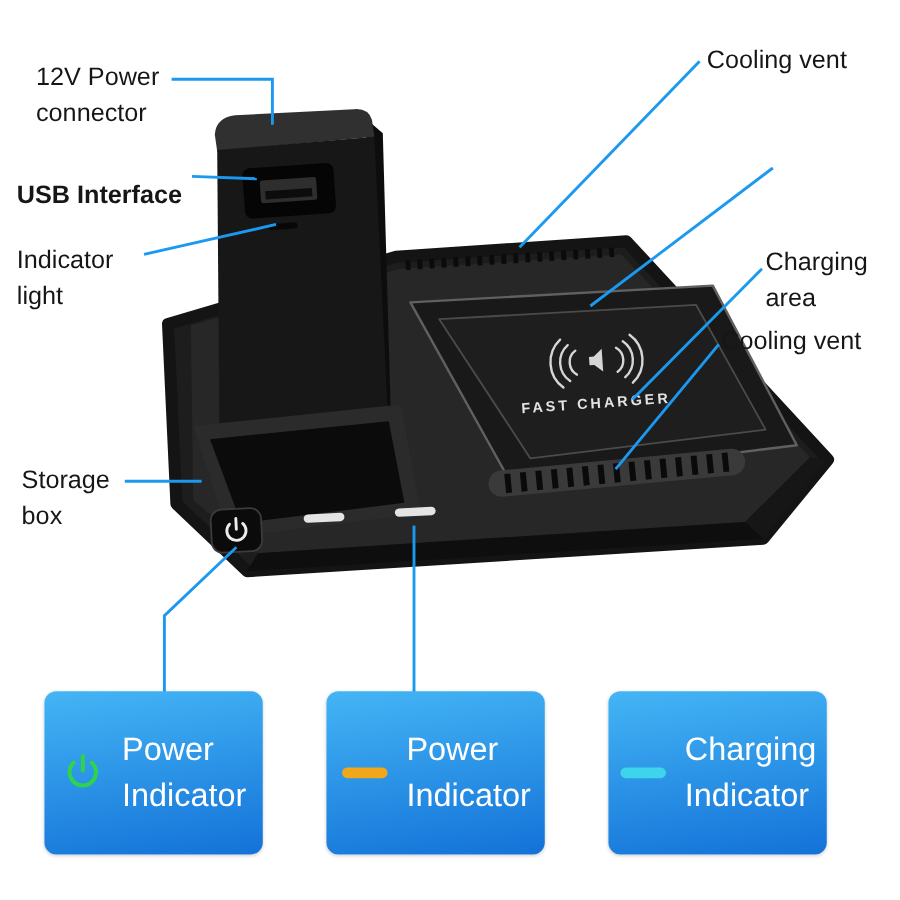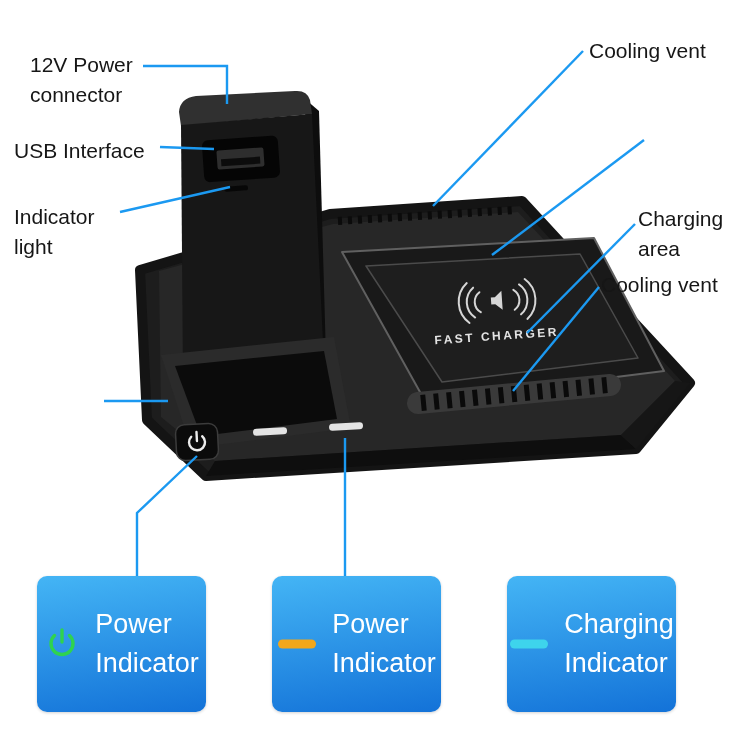--- a/index.html
+++ b/index.html
@@ -15,21 +15,21 @@
   .callout {
     position:absolute;
     font-size:21px;
     line-height:1.45;
     color:#161616;
     white-space:pre-line;
   }
   .card {
     position:absolute;
     top:576px;
-    width:169px;
+    width:182px;
     height:136px;
     border-radius:10px;
     background:linear-gradient(172deg, #44b5f5 0%, #1372d8 100%);
     display:flex;
     align-items:center;
     justify-content:center;
     gap:15px;
     box-shadow:0 1px 3px rgba(0,0,0,.18);
   }
   .card-label {
@@ -114,25 +114,27 @@
       <polyline points="635,224 527,333"></polyline>
       <polyline points="599,287 513,391"></polyline>
       <polyline points="197,456 137,513 137,577"></polyline>
       <polyline points="345,438 345,577"></polyline>
     </g>
   </svg>
 
   <div class="callout" style="left:30px; top:50px;">12V Power
 connector</div>
 
-  <div class="callout" style="left:14px; top:136px;">USB Interface</div>
+  <div class="callout" style="left:14px; top:148px;font-weight:bold;">USB Interface</div>
 
   <div class="callout" style="left:14px; top:202px;">Indicator
 light</div>
 
+  <div class="callout" style="left:18px; top:386px;">Storage
+box</div>
 
   <div class="callout" style="left:589px; top:36px;">Cooling vent</div>
 
 
   <div class="callout" style="left:638px; top:204px;">Charging
 area</div>
 
   <div class="callout" style="left:601px; top:270px;">Cooling vent</div>
 
   <div class="card" style="left:37px;">

